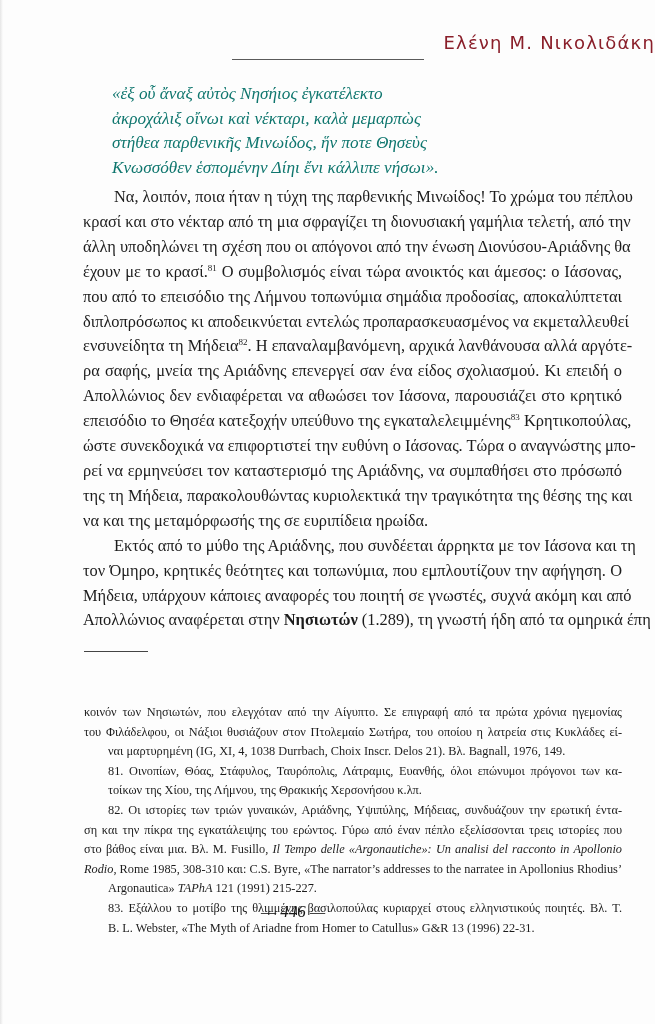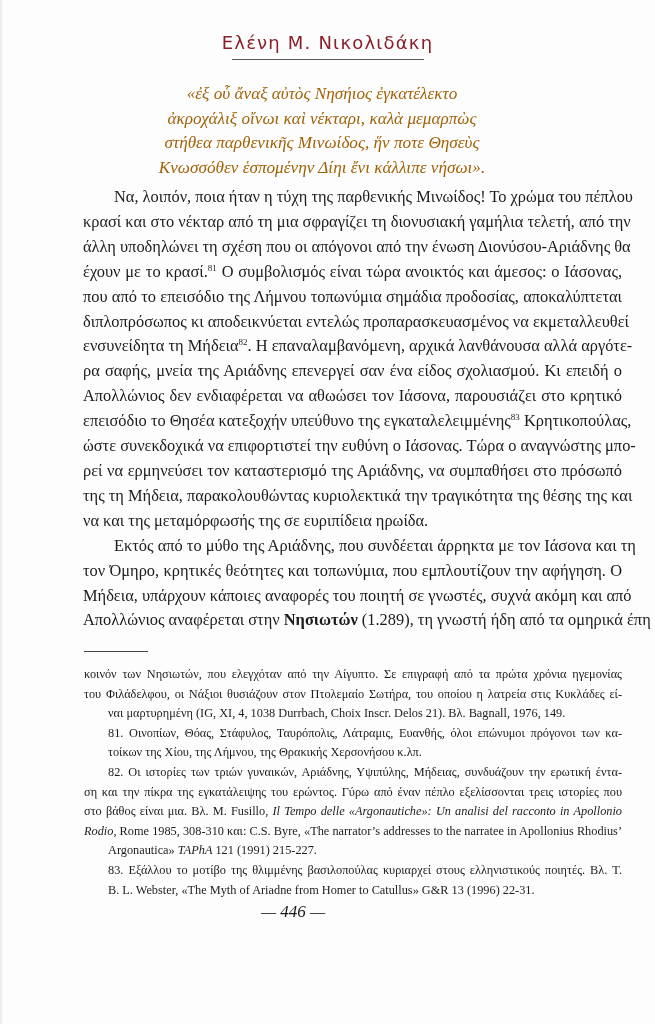--- a/index.html
+++ b/index.html
@@ -4,46 +4,46 @@
   <style>
     html, body { margin: 0; padding: 0; background: #ffffff; }
     body {
       width: 655px; height: 1024px; position: relative; overflow: hidden;
       font-family: "Liberation Serif", "DejaVu Serif", serif;
       color: #1a1a1a;
     }
     .page { position: absolute; left: 0; top: 0; width: 655px; height: 1024px; background: #fdfdfd; }
     .header {
       position: absolute; left: 0; width: 655px; top: 32px;
-      text-align: center; font-size: 18px; letter-spacing: 1.2px; color: #8a1f2a;
+      text-align: right; font-size: 18px; letter-spacing: 1.2px; color: #8a1f2a;
       font-family: "DejaVu Sans", sans-serif; font-weight: normal;
     }
     .header-rule {
       position: absolute; left: 232px; width: 192px; top: 59px; height: 0;
       border-top: 1.5px solid #5a5a5a;
     }
     .verse {
       position: absolute; left: 112px; top: 82px; width: 420px;
-      font-style: italic; font-size: 17.2px; line-height: 24.5px; color: #a16207; text-align: center;
+      font-style: italic; font-size: 17.2px; line-height: 24.5px; color: #0f766e;
     }
     .verse .line { white-space: nowrap; }
     .body-text {
       position: absolute; left: 83px; top: 185px; width: 539px;
       font-size: 16.4px; line-height: 24.9px; text-align: justify; color: #1c1c1c;
     }
     .body-text p { margin: 0; text-indent: 31px; }
     .body-text .ln { display: block; text-align: justify; text-align-last: justify; white-space: nowrap; font-family: Liberation Serif, serif; }
     .body-text .ln.last { text-align-last: left; }
     sup { font-size: 9px; line-height: 0; vertical-align: 6px; }
     .fn-rule {
       position: absolute; left: 84px; top: 651px; width: 64px; height: 0;
       border-top: 1px solid #444;
     }
     .footnotes {
-      position: absolute; left: 84px; top: 665px; width: 538px;
+      position: absolute; left: 84px; top: 703px; width: 538px;
       font-size: 12.3px; line-height: 19.6px; color: #1c1c1c;
     }
     .footnotes .fn { margin: 0; }
     .footnotes .ln { display: block; white-space: nowrap; text-align: justify; text-align-last: justify; }
     .footnotes .ln.last { text-align-last: left; margin-left: 24px; }
     .footnotes .indent { padding-left: 24px; }
     .page-number {
       position: absolute; left: 0; width: 586px; top: 902px; text-align: center;
       font-style: italic; font-size: 17px; color: #1a1a1a;
     }

